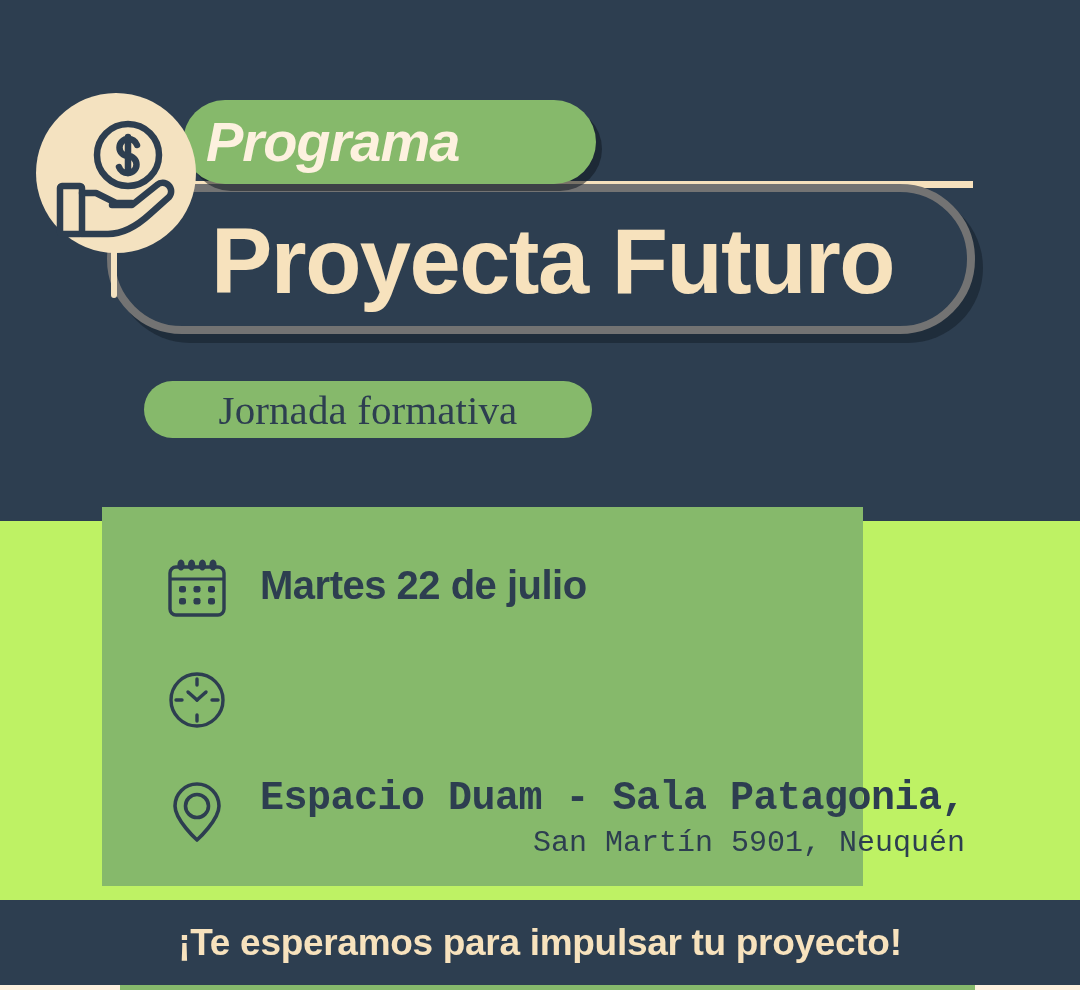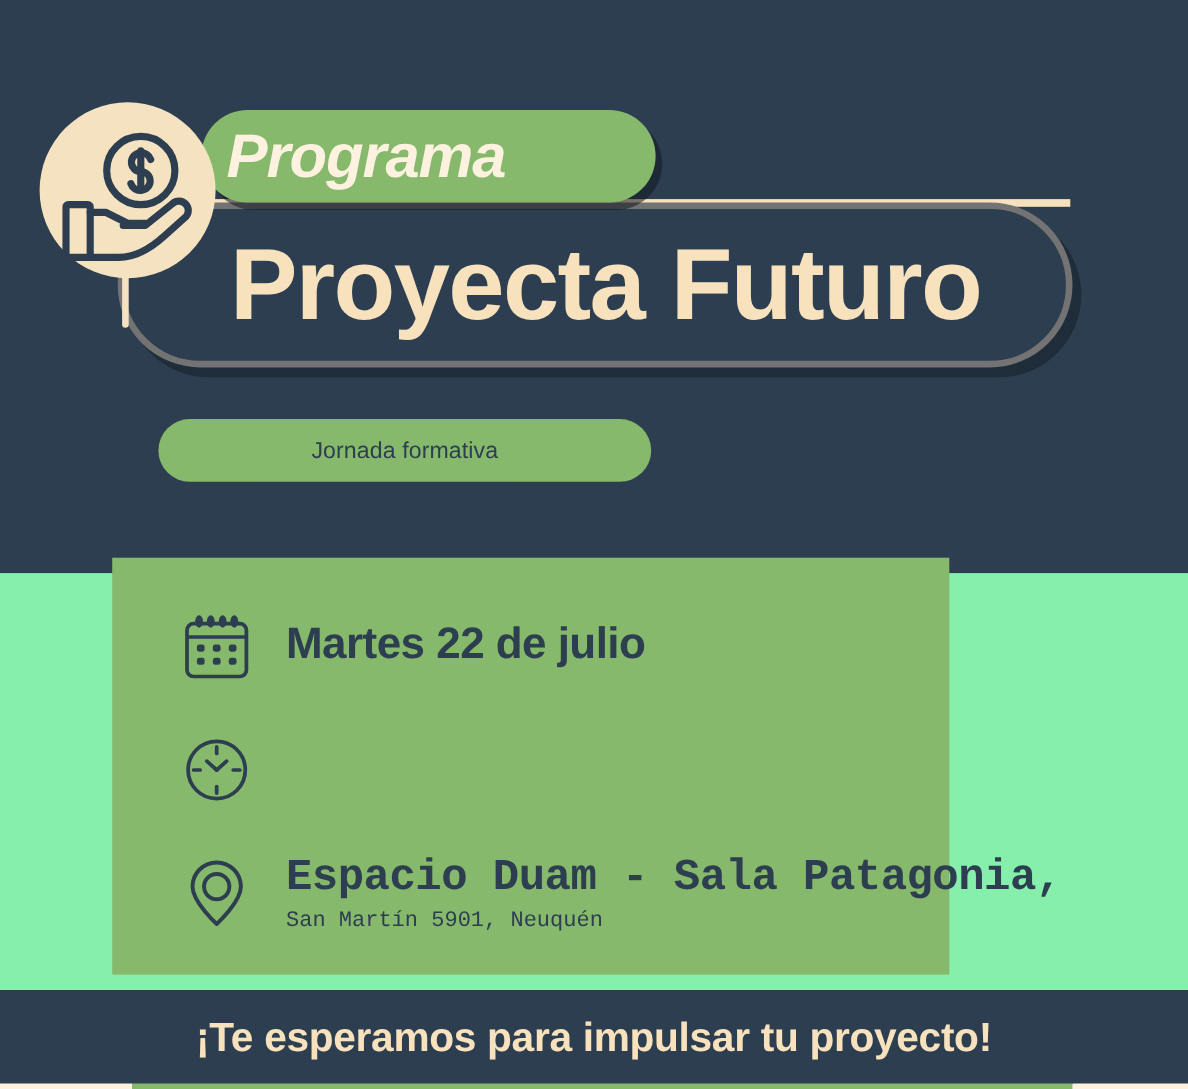--- a/index.html
+++ b/index.html
@@ -5,21 +5,22 @@
   * { margin:0; padding:0; box-sizing:border-box; }
   html, body {
     width:1080px; height:990px;
     font-family:"Liberation Sans", sans-serif;
     background:#fdf1df;
     overflow:hidden;
   }
   .poster {
     position:relative;
     width:1080px; height:990px;
-    background:#86efac;
+    background:#bef264;
+    text-align:right;
   }
 
   
   .header {
     position:absolute; left:0; top:0;
     width:1080px; height:521px;
     background:#2d3e50;
   }
 
   
@@ -50,21 +51,21 @@
     width:790px; height:7px;
     background:#f6e1bd;
     z-index:2;
   }
 
   
   .title-box {
     position:absolute;
     left:107px; top:184px;
     width:868px; height:150px;
-    border:6px solid #737373;
+    border:8px solid #737373;
     border-radius:75px;
     background:#2d3e50;
     box-shadow:8px 9px 0 rgba(16,24,33,.45);
     z-index:3;
   }
   .title-text {
     position:absolute;
     left:0; top:0; width:868px; height:138px;
     display:flex; align-items:center;
     padding-left:96px;
@@ -97,22 +98,22 @@
   
   .jornada-pill {
     position:absolute;
     left:144px; top:381px;
     width:448px; height:57px;
     background:#86b96b;
     border-radius:29px;
     display:flex; align-items:center; justify-content:center;
   }
   .jornada-label {
-    font-size:21px; font-weight:500;
-    color:#2d3e50; letter-spacing:.1px;
+    font-size:41px; font-weight:500;
+    color:#2d3e50; letter-spacing:.1px;font-family:Liberation Serif, serif;
   }
 
   
   .details-panel {
     position:absolute;
     left:102px; top:507px;
     width:761px; height:379px;
     background:#86b96b;
   }
   .detail-row {
@@ -128,21 +129,21 @@
     display:flex; align-items:center; justify-content:flex-start;
   }
   .detail-body { padding-left:30px; }
 
   .detail-primary {
     font-size:40px; font-weight:bold;
     color:#2d3e50; line-height:1.0;
     letter-spacing:-.5px; white-space:nowrap;
   }
   .detail-secondary {
-    font-size:20px; font-weight:400;
+    font-size:30px; font-weight:400;
     color:#2d3e50; line-height:1.25;
     padding-top:6px; white-space:nowrap;
   }
   .row-date .detail-body,
   .row-time .detail-body { padding-top:10px; }
 
   
   .footer {
     position:absolute;
     left:0; top:900px;

